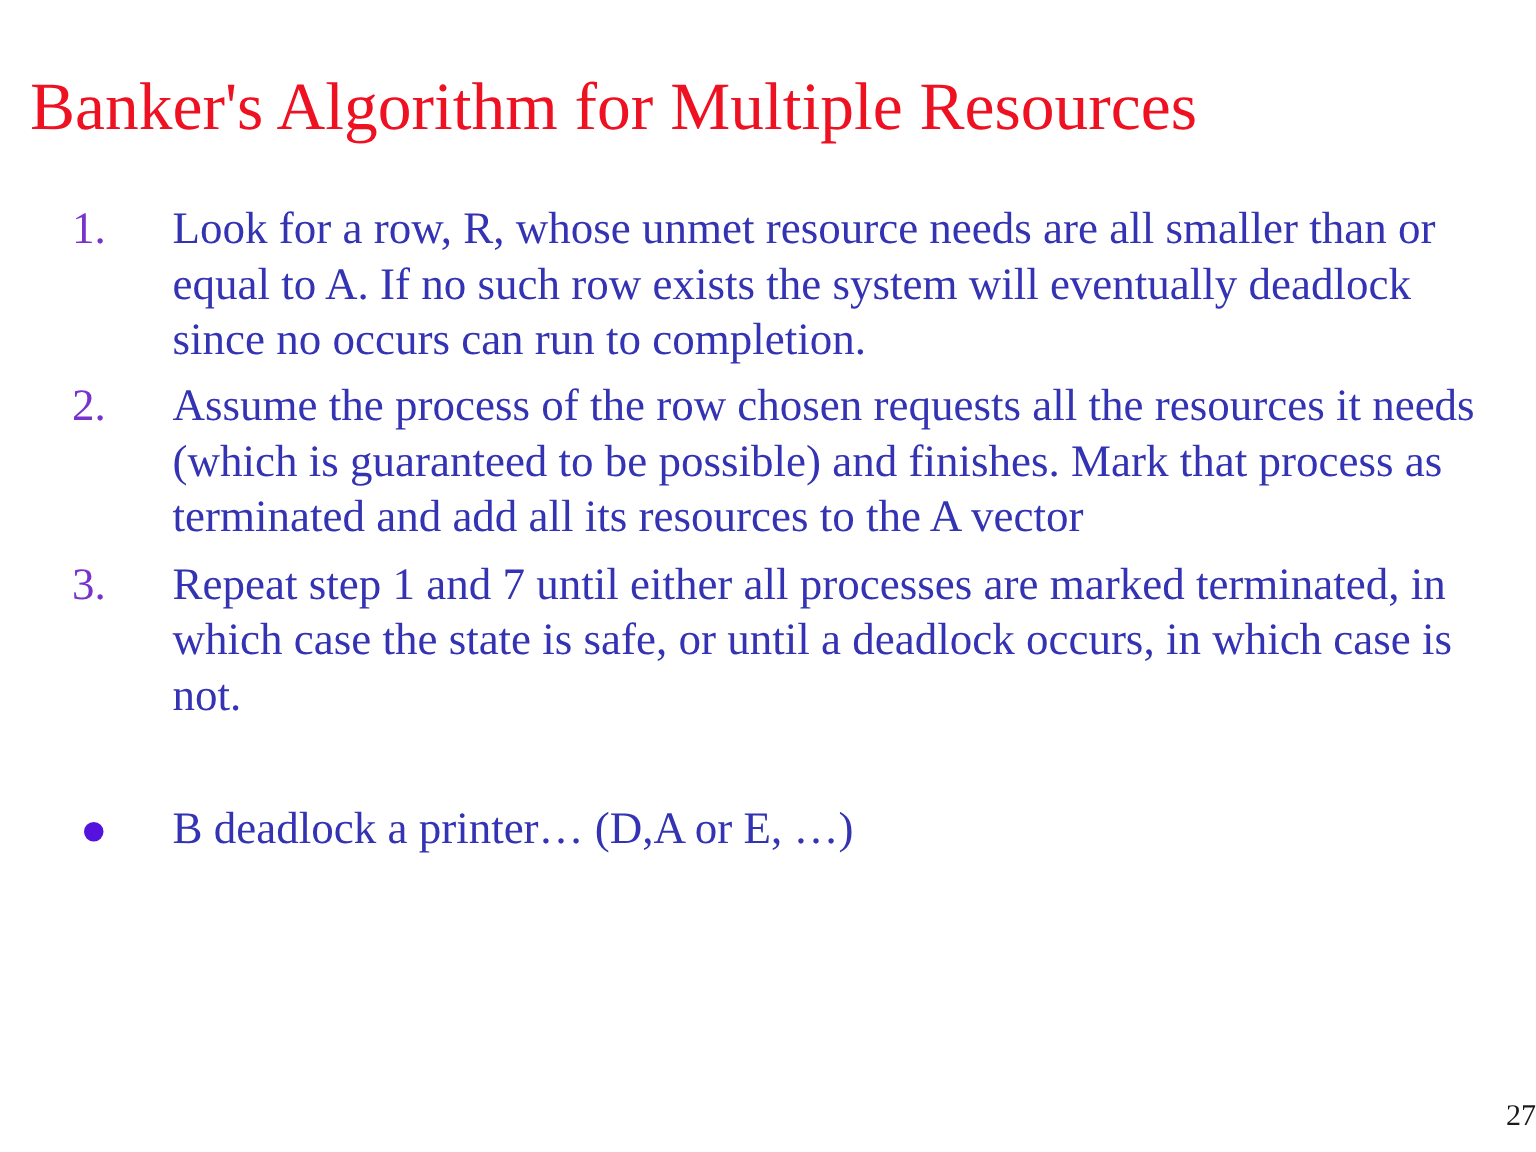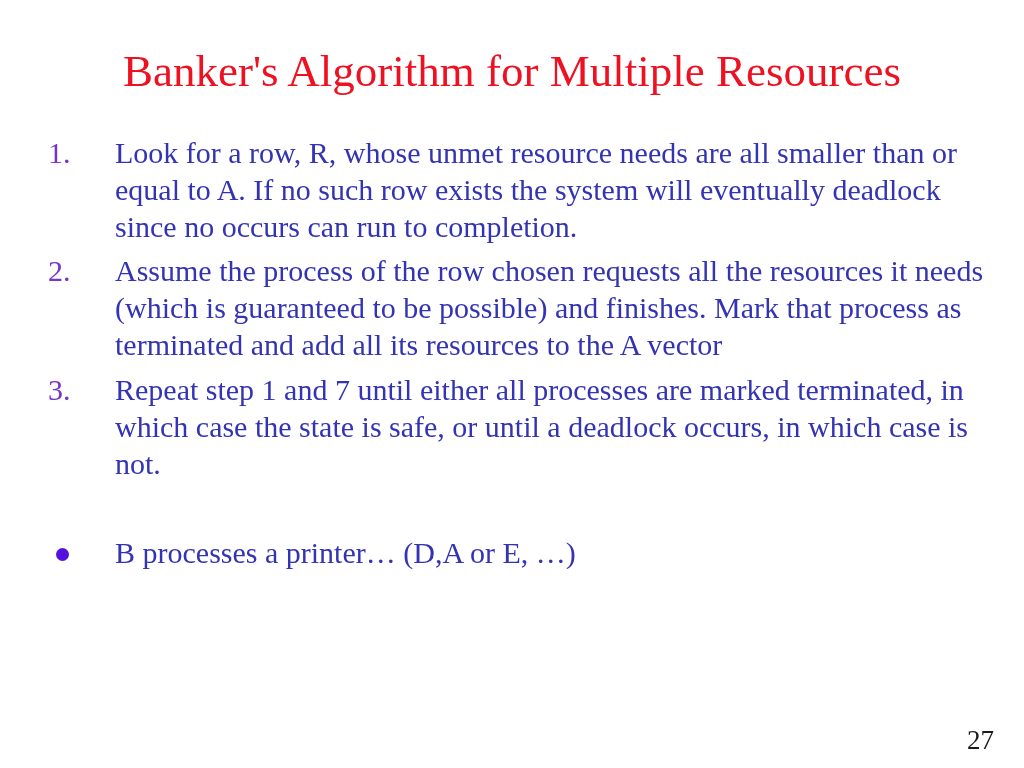--- a/index.html
+++ b/index.html
@@ -16,25 +16,25 @@
     position: relative;
     width: 1024px;
     height: 768px;
     margin: 0 auto;
     background: var(--background);
     font-family: "Liberation Serif", "DejaVu Serif", serif;
     overflow: hidden;
   }
   .slide-title {
     padding-top: 46px;
-    text-align: center;
     font-size: 45px;
     line-height: 1.15;
     color: var(--title-color);
     letter-spacing: 0px;
+    margin-left: 20px;
   }
   .content {
     margin-top: 37px;
     padding-left: 48px;
     padding-right: 40px;
   }
   .num-item {
     display: flex;
     align-items: flex-start;
     color: var(--body-text);
@@ -69,23 +69,23 @@
     display: block;
     width: 13px;
     height: 13px;
     border-radius: 50%;
     background: var(--bullet-dot);
     margin-left: 8px;
     margin-top: 13px;
   }
   .page-number {
     position: absolute;
-    right: 30px;
+    right: 0;
     bottom: 12px;
-    font-size: 27px;
+    font-size: 20px;
     color: var(--page-number-color);
   }
 </style>
 </head>
 <body>
 
 <div class="slide">
 
   <div class="slide-title">Banker's Algorithm for Multiple Resources</div>
 
@@ -105,21 +105,21 @@
       <span class="num-col">3.</span>
       <span class="item-text">Repeat step 1 and 7 until either all processes are marked terminated, in which case the state is safe, or until a deadlock occurs, in which case is not.</span>
     </div>
 
     <div class="bullet-group">
 
       <div class="bullet-item">
         <span class="bullet-marker">
           <span class="bullet-dot"></span>
         </span>
-        <span class="item-text">B processes a printer… (D,A or E, …)</span>
+        <span class="item-text">B deadlock a printer… (D,A or E, …)</span>
       </div>
 
 
     </div>
 
   </div>
 
   <div class="page-number">27</div>
 
 </div>

